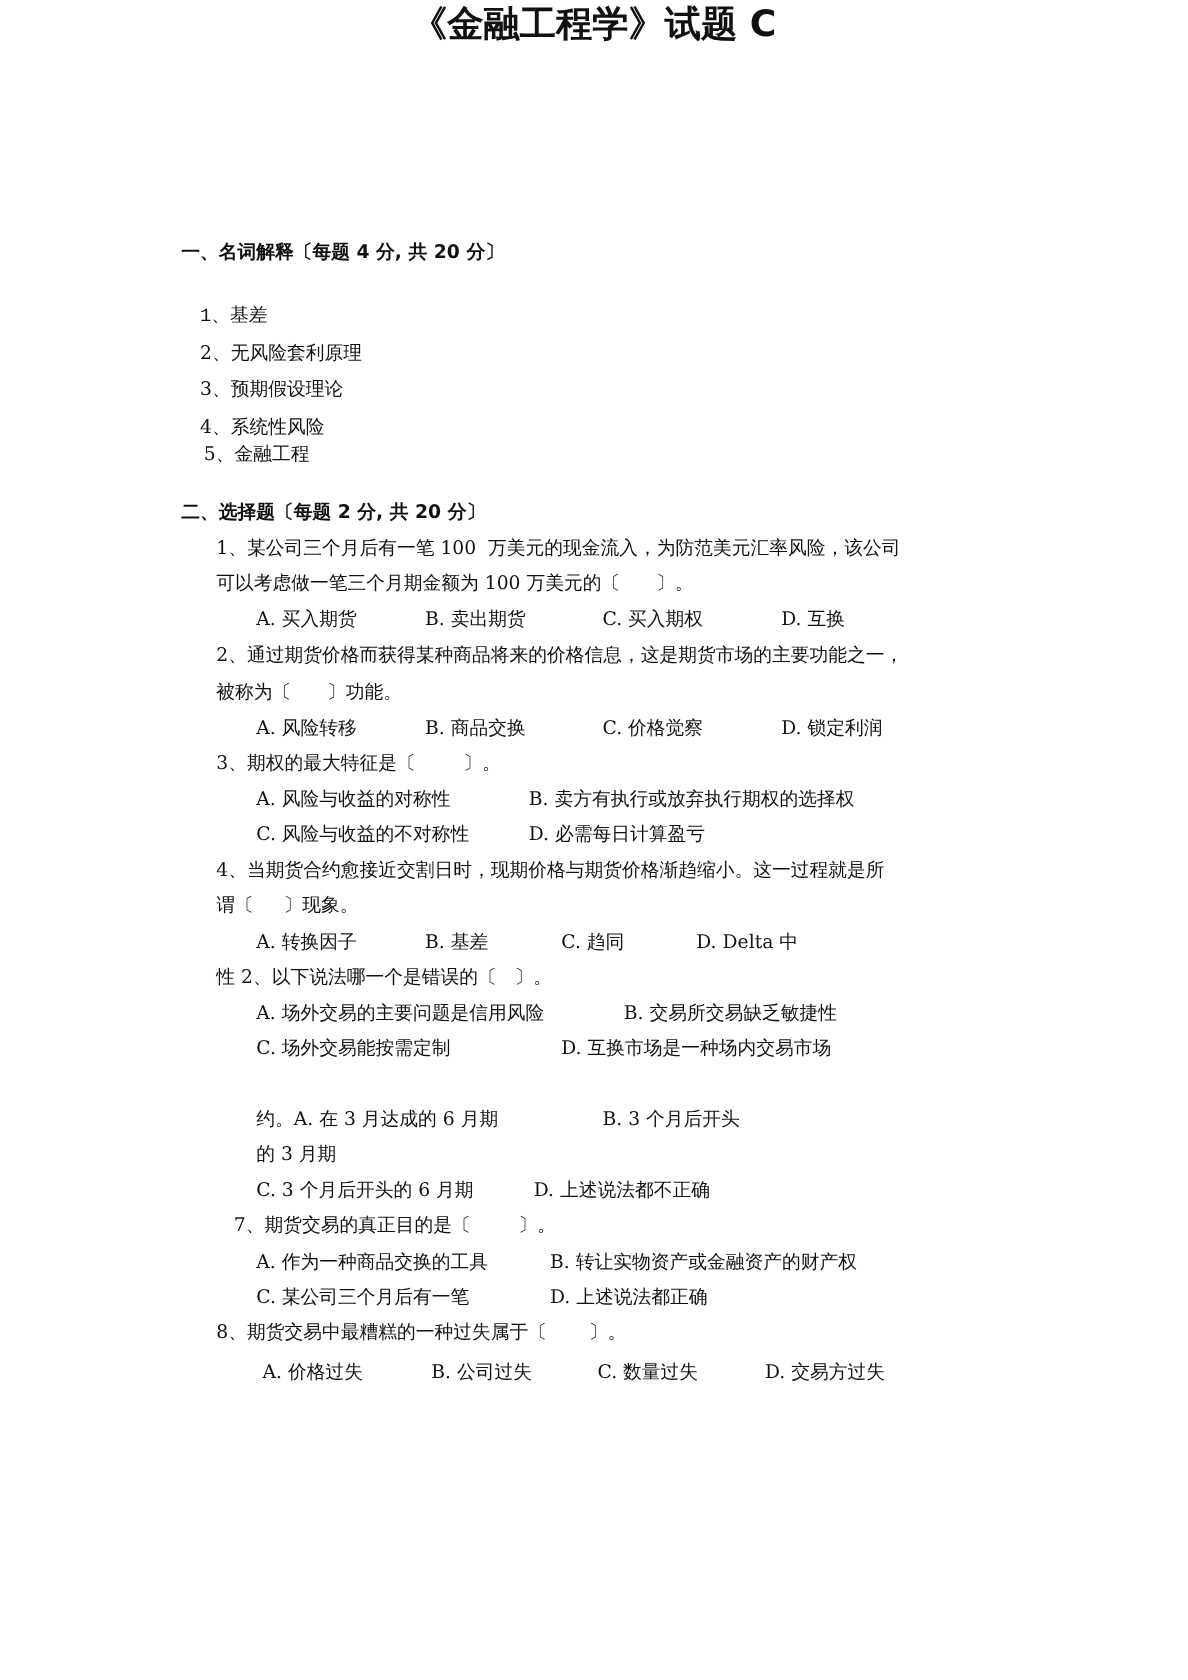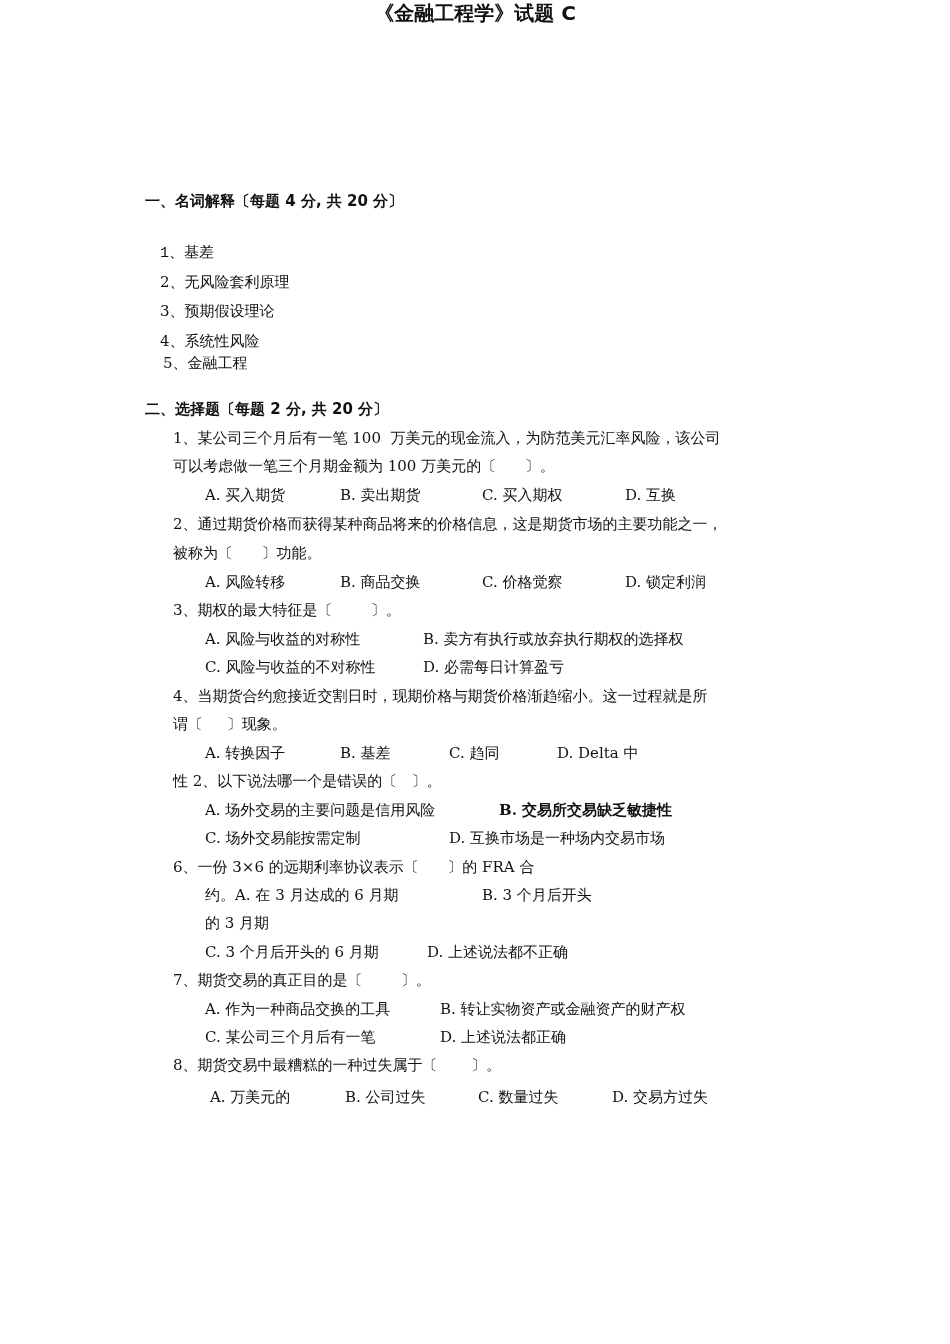--- a/index.html
+++ b/index.html
@@ -1,19 +1,19 @@
 <!DOCTYPE html>
 <html><head>
   <meta charset="utf-8">
   <style>
     html, body { margin: 0; padding: 0; background: #ffffff; }
     body { width: 950px; height: 1344px; position: relative; overflow: hidden; color: #111111;
       font-family: "DejaVu Serif", "Liberation Serif", serif; }
     .abs { position: absolute; white-space: pre; line-height: 1; }
-    .title { font-family: "DejaVu Sans", "Liberation Sans", sans-serif; font-weight: bold; font-size: 20px; left: 0; width: 950px; text-align: center; top: 106px; white-space: pre; }
+    .title { font-family: "DejaVu Sans", "Liberation Sans", sans-serif; font-weight: bold; font-size: 29px; left: 0; width: 950px; text-align: center; top: 106px; white-space: pre; }
     .h { font-family: "DejaVu Sans", "Liberation Sans", sans-serif; font-weight: bold; font-size: 15px; }
     .t { font-size: 15px; }
   </style>
 </head>
 <body>
 
 <div>
   <div class="title">《金融工程学》试题 C</div>
 
   <div class="abs h" style="left:145px;top:194px;">一、名词解释〔每题 4 分, 共 20 分〕</div>
@@ -47,35 +47,34 @@
 
   <div class="abs t" style="left:173px;top:689px;">4、当期货合约愈接近交割日时，现期价格与期货价格渐趋缩小。这一过程就是所</div>
   <div class="abs t" style="left:173px;top:717px;">谓〔     〕现象。</div>
   <div class="abs t" style="left:205px;top:746px;">A. 转换因子</div>
   <div class="abs t" style="left:340px;top:746px;">B. 基差</div>
   <div class="abs t" style="left:449px;top:746px;">C. 趋同</div>
   <div class="abs t" style="left:557px;top:746px;">D. Delta 中</div>
 
   <div class="abs t" style="left:173px;top:774px;">性 2、以下说法哪一个是错误的〔   〕。</div>
   <div class="abs t" style="left:205px;top:803px;">A. 场外交易的主要问题是信用风险</div>
-  <div class="abs t" style="left:499px;top:803px;font-weight:bold;">B. 交易所交易缺乏敏捷性</div>
+  <div class="abs t" style="left:499px;top:803px;">B. 交易所交易缺乏敏捷性</div>
   <div class="abs t" style="left:205px;top:831px;">C. 场外交易能按需定制</div>
   <div class="abs t" style="left:449px;top:831px;">D. 互换市场是一种场内交易市场</div>
 
-  <div class="abs t" style="left:173px;top:860px;">6、一份 3×6 的远期利率协议表示〔      〕的 FRA 合</div>
   <div class="abs t" style="left:205px;top:888px;">约。A. 在 3 月达成的 6 月期</div>
   <div class="abs t" style="left:482px;top:888px;">B. 3 个月后开头</div>
   <div class="abs t" style="left:205px;top:916px;">的 3 月期</div>
   <div class="abs t" style="left:205px;top:945px;">C. 3 个月后开头的 6 月期</div>
   <div class="abs t" style="left:427px;top:945px;">D. 上述说法都不正确</div>
 
-  <div class="abs t" style="left:173px;top:973px;text-align:right;">7、期货交易的真正目的是〔        〕。</div>
+  <div class="abs t" style="left:187px;top:973px;text-align:right;">7、期货交易的真正目的是〔        〕。</div>
   <div class="abs t" style="left:205px;top:1002px;">A. 作为一种商品交换的工具</div>
   <div class="abs t" style="left:440px;top:1002px;">B. 转让实物资产或金融资产的财产权</div>
   <div class="abs t" style="left:205px;top:1030px;">C. 某公司三个月后有一笔</div>
   <div class="abs t" style="left:440px;top:1030px;">D. 上述说法都正确</div>
 
   <div class="abs t" style="left:173px;top:1058px;">8、期货交易中最糟糕的一种过失属于〔       〕。</div>
-  <div class="abs t" style="left:210px;top:1090px;">A. 万美元的</div>
+  <div class="abs t" style="left:210px;top:1090px;">A. 价格过失</div>
   <div class="abs t" style="left:345px;top:1090px;">B. 公司过失</div>
   <div class="abs t" style="left:478px;top:1090px;">C. 数量过失</div>
   <div class="abs t" style="left:612px;top:1090px;">D. 交易方过失</div>
 </div>
 
 </body></html>

